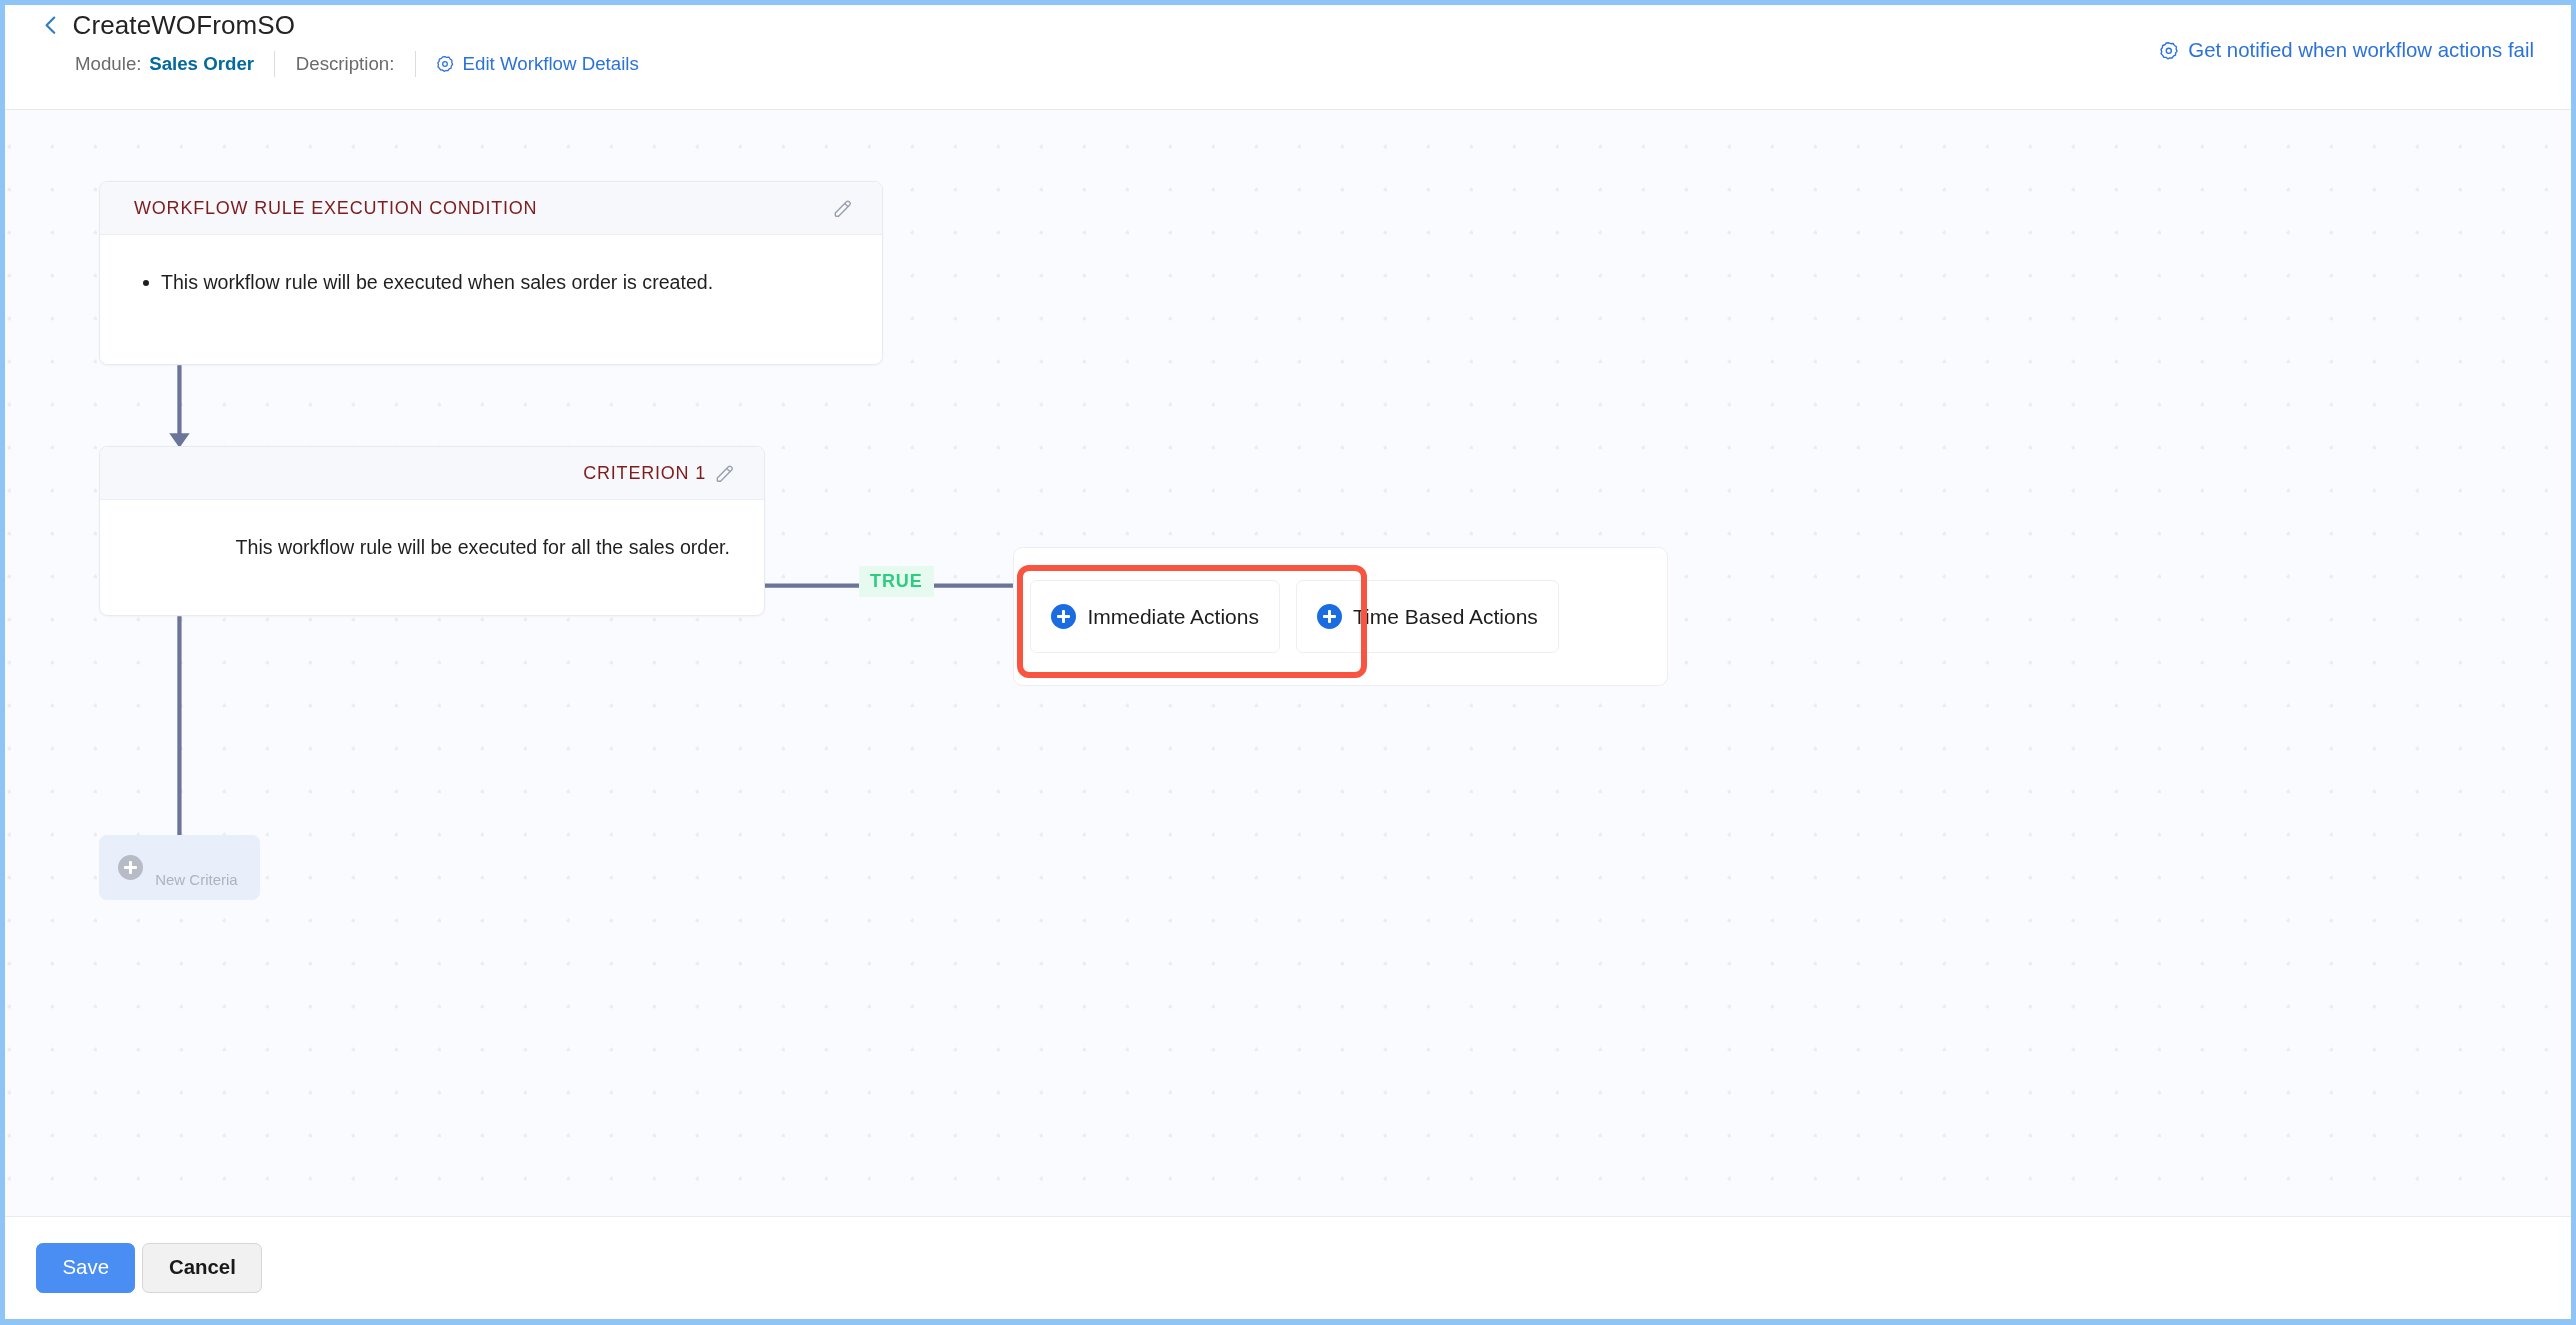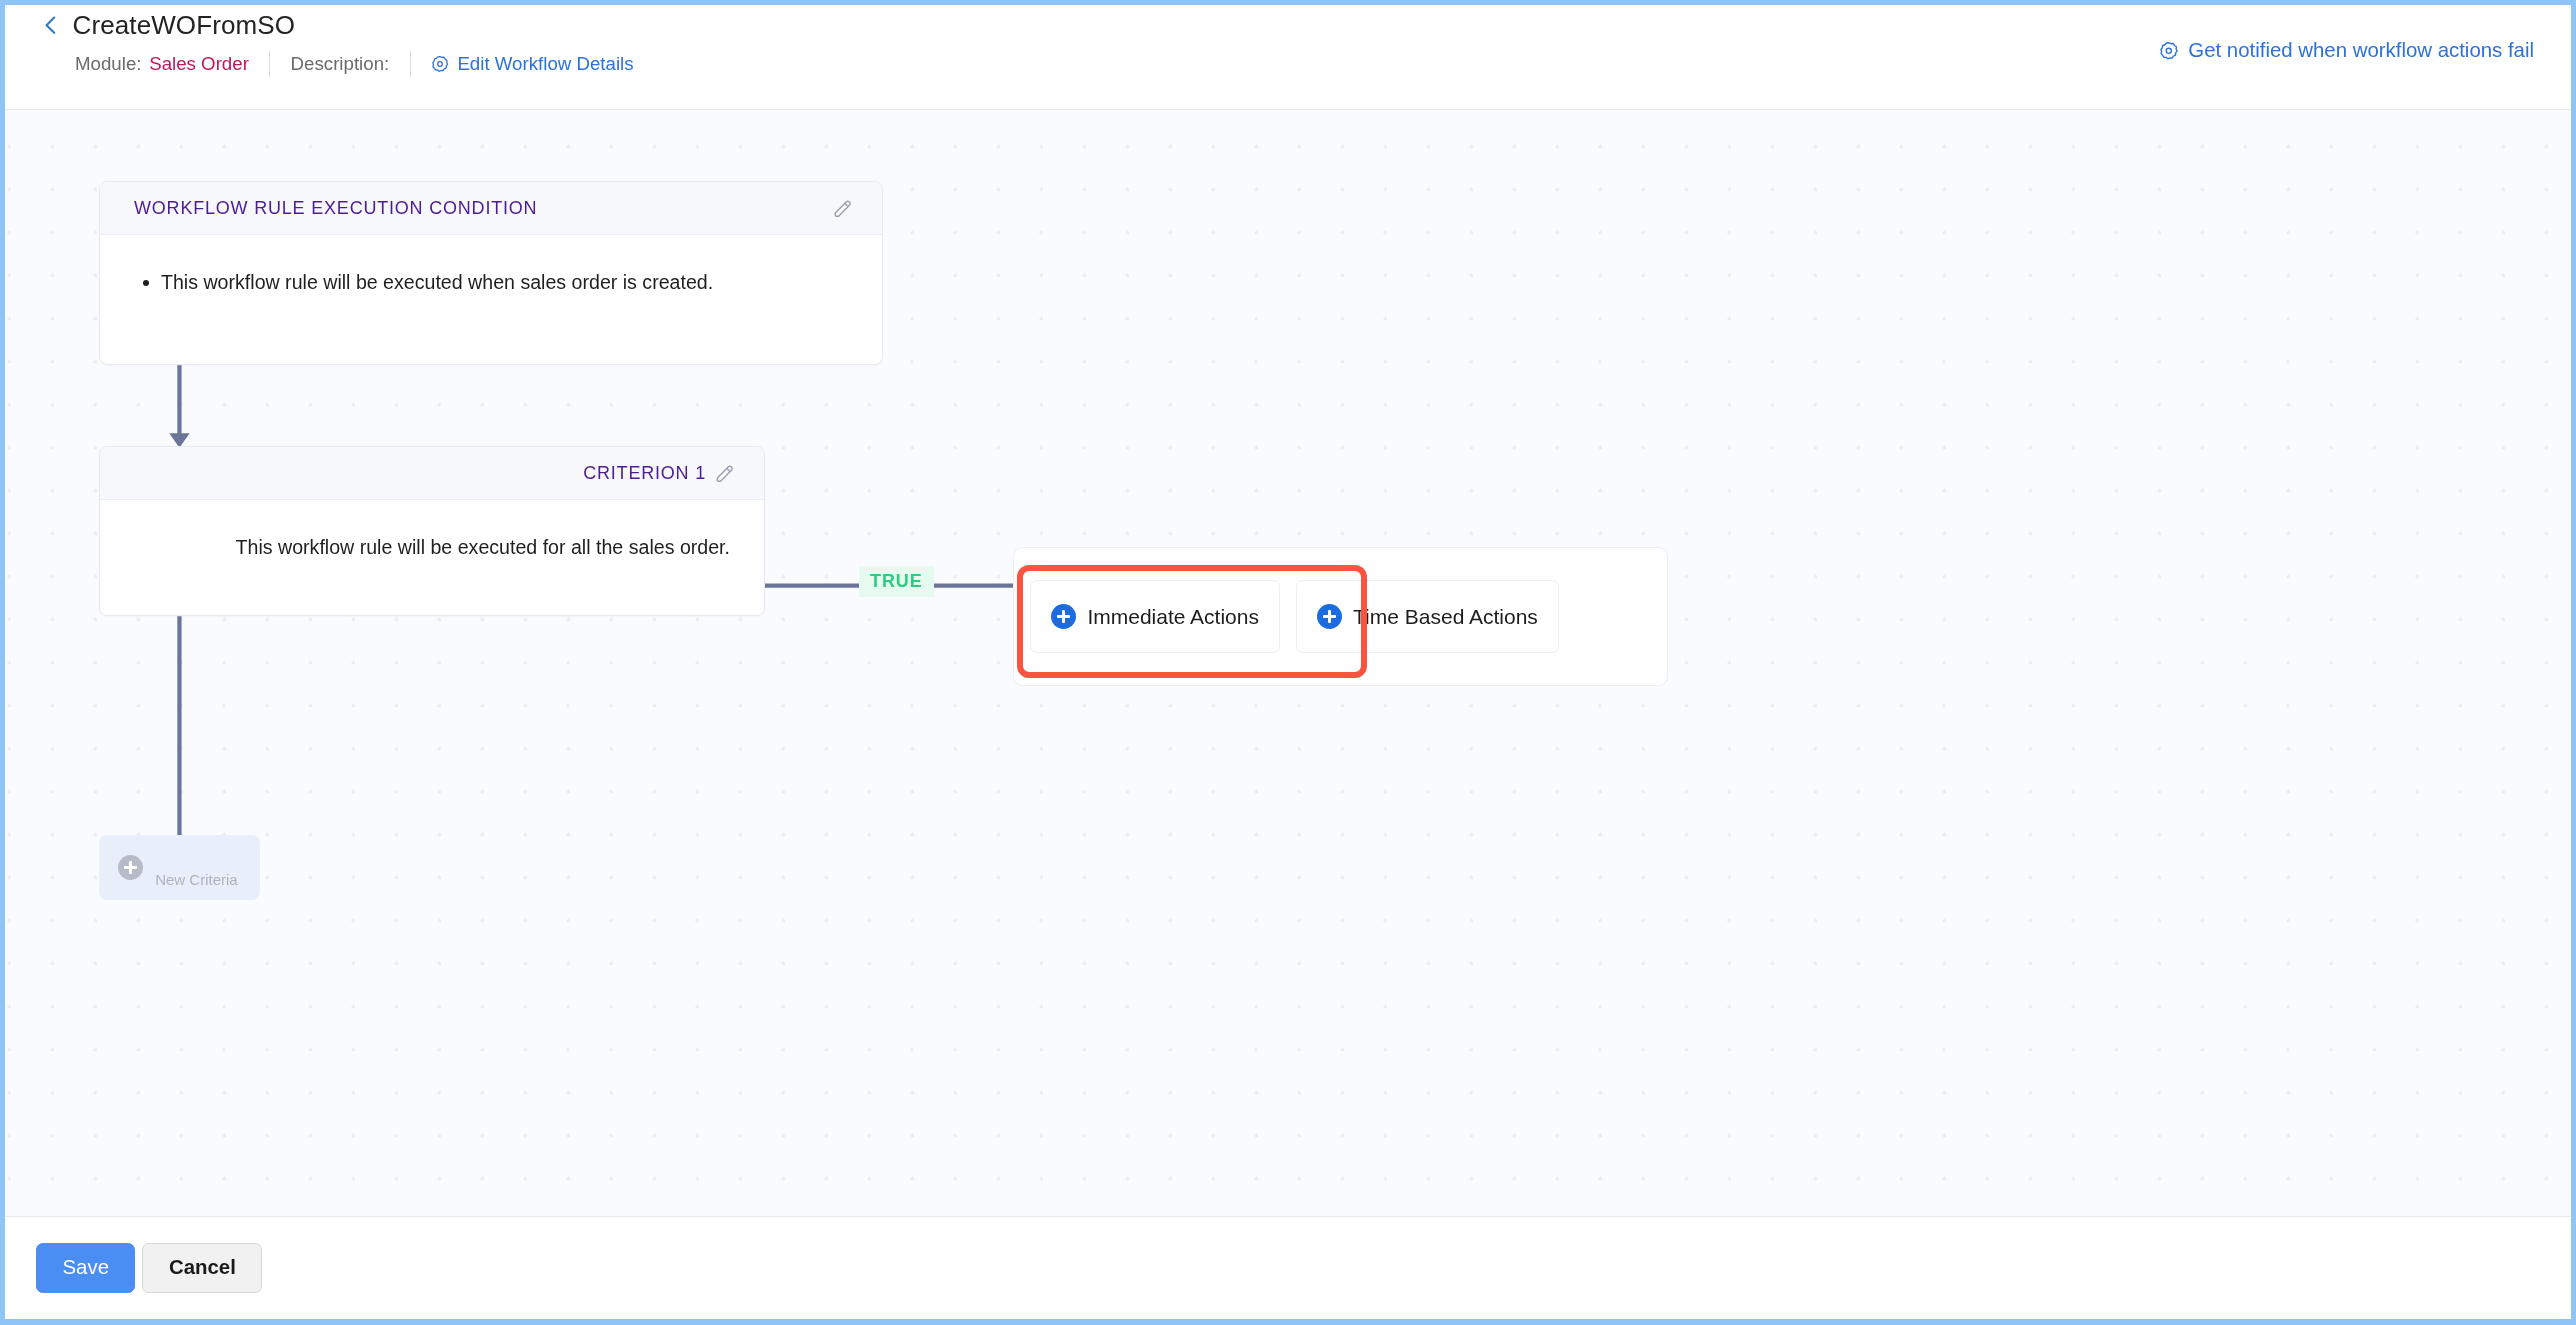--- a/index.html
+++ b/index.html
@@ -67,21 +67,21 @@
   .meta-row {
     display: flex;
     align-items: center;
     padding-left: 70px;
     padding-top: 10.2px;
     font-size: 18.7px;
     white-space: nowrap;
   }
 
   .meta-label { color: #6b6b6b; }
-  .meta-value { color: #be185d; font-weight: normal; margin-left: 7.7px; }
+  .meta-value { color: #0369a1; font-weight: bold; margin-left: 7.7px; }
 
   .meta-sep {
     width: 0.9px;
     height: 25.5px;
     background: #dcdcdc;
     margin: 0 20.4px;
   }
 
   .edit-wf-link {
     display: flex;
@@ -137,21 +137,21 @@
     border-bottom: 0.9px solid #eceef4;
     display: flex;
     align-items: center;
     padding: 0 22px 0 34px;
   }
 
   .node-head-title {
     flex: 1;
     font-size: 18px;
     letter-spacing: 0.8px;
-    color: #4c1d95;
+    color: #7f1d1d;
     font-weight: 400;
     white-space: nowrap;
   }
 
   .pencil-btn {
     width: 36px; height: 36px;
     display: flex; align-items: center; justify-content: center;
     cursor: pointer;
     flex: none;
   }

